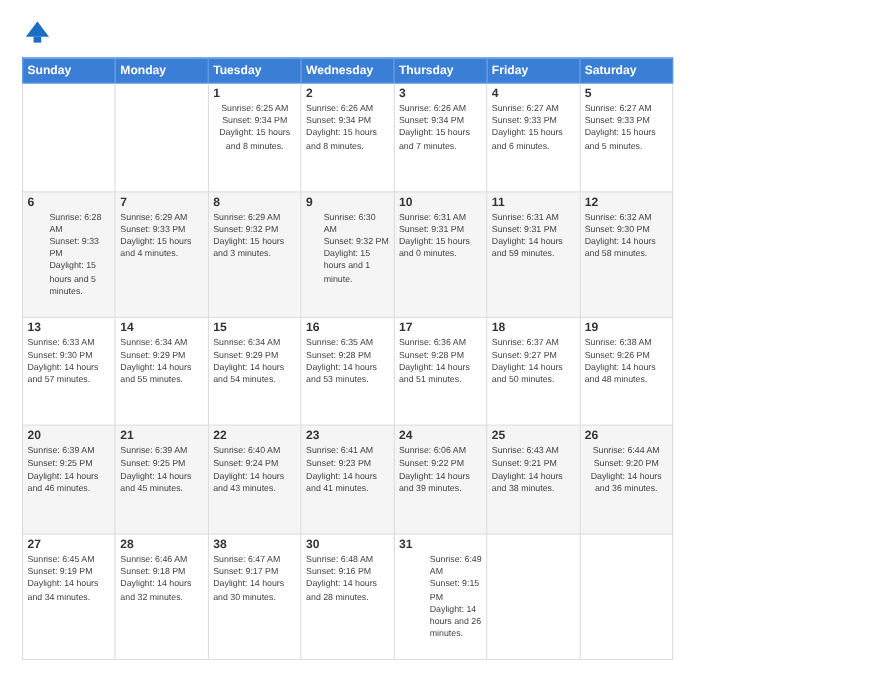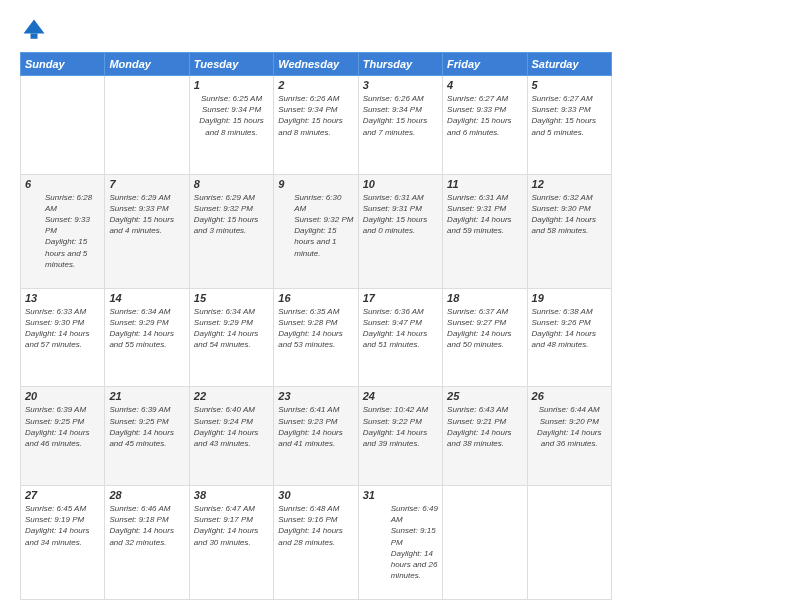--- a/index.html
+++ b/index.html
@@ -9,21 +9,20 @@
       width: 792px;
       height: 612px;
       overflow: hidden;
     }
     .page {
       width: 632px;
       height: 612px;
       padding: 16px 20px 12px 20px;
       display: flex;
       flex-direction: column;
-      font-style: italic;
     }
     .header {
       display: flex;
       justify-content: space-between;
       align-items: flex-start;
       margin-bottom: 8px;
     }
     .logo {
       display: flex;
       align-items: center;
@@ -239,21 +238,21 @@
           </td>
           <td>
             <span class="day-number">16</span>
             <div class="day-info" style="white-space: pre-line;">Sunrise: 6:35 AM
 Sunset: 9:28 PM
 Daylight: 14 hours and 53 minutes.</div>
           </td>
           <td>
             <span class="day-number">17</span>
             <div class="day-info" style="white-space: pre-line;">Sunrise: 6:36 AM
-Sunset: 9:47 PM
+Sunset: 9:28 PM
 Daylight: 14 hours and 51 minutes.</div>
           </td>
           <td>
             <span class="day-number">18</span>
             <div class="day-info" style="white-space: pre-line;">Sunrise: 6:37 AM
 Sunset: 9:27 PM
 Daylight: 14 hours and 50 minutes.</div>
           </td>
           <td>
             <span class="day-number">19</span>
@@ -282,21 +281,21 @@
 Daylight: 14 hours and 43 minutes.</div>
           </td>
           <td>
             <span class="day-number">23</span>
             <div class="day-info" style="white-space: pre-line;">Sunrise: 6:41 AM
 Sunset: 9:23 PM
 Daylight: 14 hours and 41 minutes.</div>
           </td>
           <td>
             <span class="day-number">24</span>
-            <div class="day-info" style="white-space: pre-line;">Sunrise: 10:42 AM
+            <div class="day-info" style="white-space: pre-line;">Sunrise: 6:06 AM
 Sunset: 9:22 PM
 Daylight: 14 hours and 39 minutes.</div>
           </td>
           <td>
             <span class="day-number">25</span>
             <div class="day-info" style="white-space: pre-line;">Sunrise: 6:43 AM
 Sunset: 9:21 PM
 Daylight: 14 hours and 38 minutes.</div>
           </td>
           <td>

